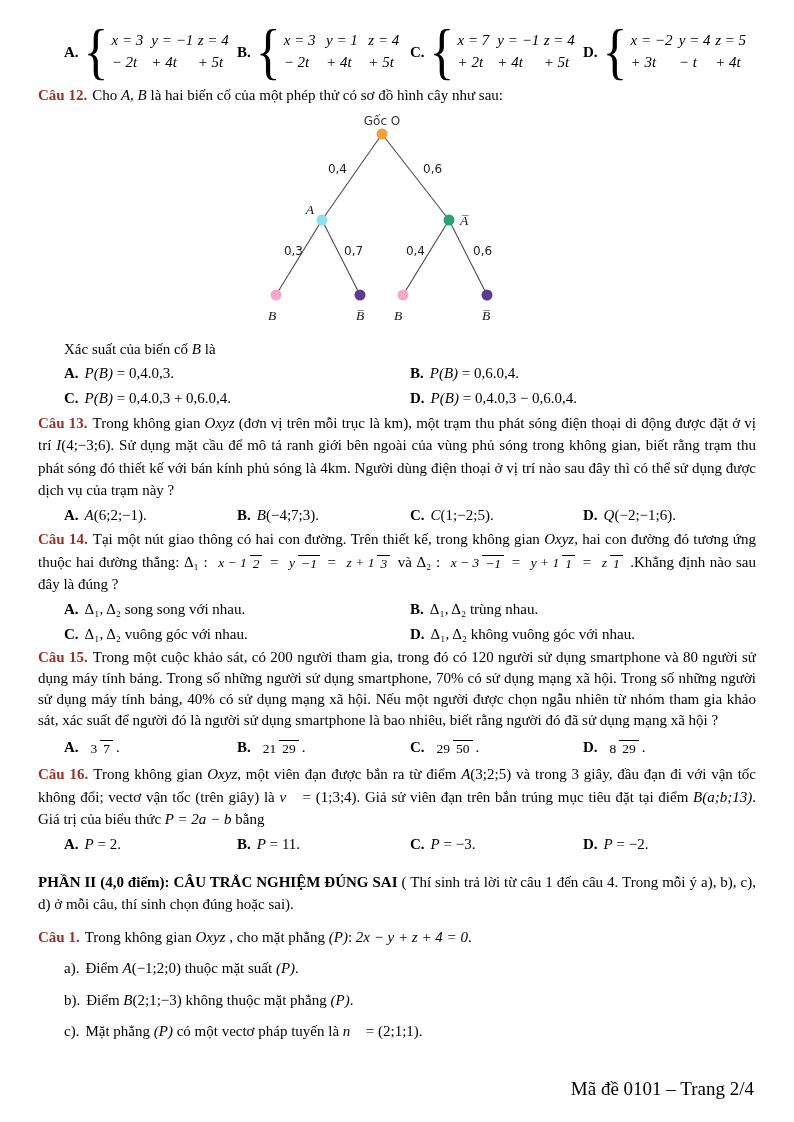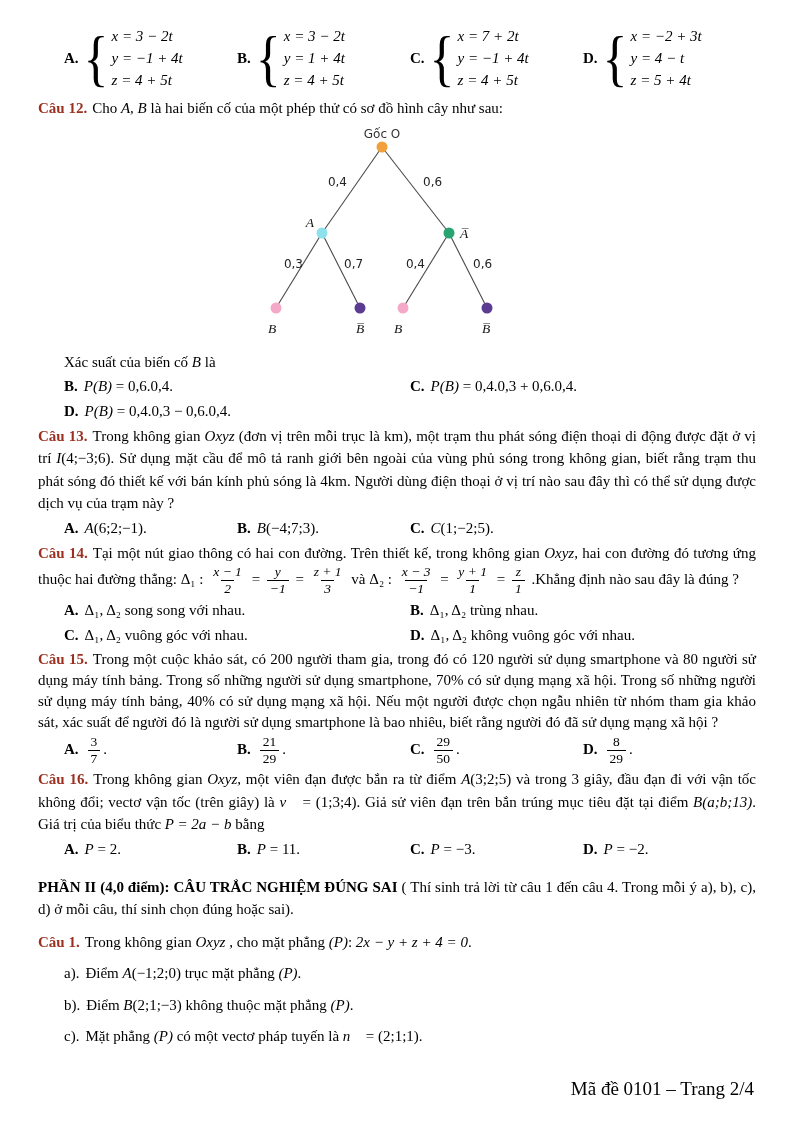--- a/index.html
+++ b/index.html
@@ -11,36 +11,36 @@
   }
   .b{font-weight:bold;}
   .i{font-style:italic;}
   .q{text-align:justify;line-height:1.5;}
   .qlabel{font-weight:bold;color:var(--question-label,#9b3020);margin-right:5px;}
   
   .top-opts{display:grid;grid-template-columns:repeat(4,1fr);padding-left:26px;margin:0 0 6px 0;}
   .sys-opt{display:flex;align-items:center;}
   .sys-opt .k{font-weight:bold;margin-right:5px;}
   .brace{font-size:52px;line-height:1;margin-right:3px;transform:scaleY(1.18);font-style:normal;font-weight:400;}
-  .syslines{display:flex;flex-direction:column;font-style:italic;line-height:1.45;}
+  .syslines{display:flex;font-style:italic;line-height:1.45;}
   
   .tree-wrap{text-align:center;margin:2px 0 0 0;}
   .tree-wrap svg{display:inline-block;}
   .tree-edge{stroke:#4a4a4a;stroke-width:1.1;}
   .tree-prob{font-family:"DejaVu Sans",sans-serif;font-size:12px;fill:#222;}
   .tree-node-label{font-style:italic;font-size:13.5px;fill:#111;}
   .tree-root-label{font-family:"DejaVu Sans",sans-serif;font-size:12px;fill:#333;}
   
   .optrow{display:grid;padding-left:26px;line-height:1.65;margin:1px 0;}
   .cols2{grid-template-columns:1fr 1fr;}
   .cols4{grid-template-columns:repeat(4,1fr);}
   .opt .k{font-weight:bold;margin-right:6px;}
   .opts-frac{line-height:2.0;}
   
-  .frac{display:inline-flex;flex-direction:column;align-items:center;vertical-align:middle;line-height:1.2;margin:0 3px;font-size:13.5px;}
+  .frac{display:inline-flex;flex-direction:row;align-items:center;vertical-align:middle;line-height:1.2;margin:0 3px;font-size:13.5px;}
   .frac .fn{padding:0 3px;}
   .frac .fd{border-top:1px solid #000;padding:0 3px;}
   .frac.i{font-style:italic;}
   .q15{line-height:1.4;}
   .part2{margin-top:14px;}
   .cau1{margin-top:10px;}
   .subitem{padding-left:26px;margin-top:9px;text-align:justify;line-height:1.5;}
   .subitem .k{margin-right:6px;}
   .footer{position:absolute;right:40px;top:1078px;font-size:19px;}
 </style>
@@ -118,30 +118,32 @@
     <text class="tree-node-label" x="285" y="341" text-anchor="middle">B</text>
     <text class="tree-node-label" x="373" y="341" text-anchor="middle">B̅</text>
     <text class="tree-node-label" x="411" y="341" text-anchor="middle">B</text>
     <text class="tree-node-label" x="499" y="341" text-anchor="middle">B̅</text>
   </svg>
 </div>
 
 <p class="q" style="padding-left:26px;margin-top:0;"><span>Xác suất của biến cố </span><span class="i">B</span><span> là</span></p>
 
 <div class="optrow cols2">
+  <span class="opt"><span class="k">A.</span><span><span class="i">P(B)</span><span> = 0,4.0,3.</span></span></span>
   <span class="opt"><span class="k">B.</span><span><span class="i">P(B)</span><span> = 0,6.0,4.</span></span></span>
   <span class="opt"><span class="k">C.</span><span><span class="i">P(B)</span><span> = 0,4.0,3 + 0,6.0,4.</span></span></span>
   <span class="opt"><span class="k">D.</span><span><span class="i">P(B)</span><span> = 0,4.0,3 − 0,6.0,4.</span></span></span>
 </div>
 
 <p class="q"><span class="qlabel">Câu 13.</span><span><span>Trong không gian </span><span class="i">Oxyz</span><span> (đơn vị trên mỗi trục là km), một trạm thu phát sóng điện thoại di động được đặt ở vị trí </span><span class="i">I</span><span>(4;−3;6)</span><span>. Sử dụng mặt cầu để mô tả ranh giới bên ngoài của vùng phủ sóng trong không gian, biết rằng trạm thu phát sóng đó thiết kế với bán kính phủ sóng là 4km. Người dùng điện thoại ở vị trí nào sau đây thì có thể sử dụng được dịch vụ của trạm này ?</span></span></p>
 <div class="optrow cols4">
   <span class="opt"><span class="k">A.</span><span><span class="i">A</span><span>(6;2;−1).</span></span></span>
   <span class="opt"><span class="k">B.</span><span><span class="i">B</span><span>(−4;7;3).</span></span></span>
   <span class="opt"><span class="k">C.</span><span><span class="i">C</span><span>(1;−2;5).</span></span></span>
+  <span class="opt"><span class="k">D.</span><span><span class="i">Q</span><span>(−2;−1;6).</span></span></span>
 </div>
 
 <p class="q"><span class="qlabel">Câu 14.</span><span><span>Tại một nút giao thông có hai con đường. Trên thiết kế, trong không gian </span><span class="i">Oxyz</span><span>, hai con đường đó tương ứng thuộc hai đường thẳng: </span><span>Δ₁ : </span><span class="i frac">
         <span class="fn">x − 1</span>
         <span class="fd">2</span>
       </span><span> = </span><span class="i frac">
         <span class="fn">y</span>
         <span class="fd">−1</span>
       </span><span> = </span><span class="i frac">
         <span class="fn">z + 1</span>
@@ -188,17 +190,17 @@
   <span class="opt"><span class="k">A.</span><span><span class="i">P</span><span> = 2.</span></span></span>
   <span class="opt"><span class="k">B.</span><span><span class="i">P</span><span> = 11.</span></span></span>
   <span class="opt"><span class="k">C.</span><span><span class="i">P</span><span> = −3.</span></span></span>
   <span class="opt"><span class="k">D.</span><span><span class="i">P</span><span> = −2.</span></span></span>
 </div>
 
 <p class="q part2"><span class="b">PHẦN II (4,0 điểm): CÂU TRẮC NGHIỆM ĐÚNG SAI </span><span>( Thí sinh trả lời từ câu 1 đến câu 4. Trong mỗi ý a), b), c), d) ở mỗi câu, thí sinh chọn đúng hoặc sai).</span></p>
 
 <p class="q cau1"><span class="qlabel">Câu 1.</span><span><span>Trong không gian </span><span class="i">Oxyz</span><span> , cho mặt phẳng </span><span class="i">(P)</span><span>: </span><span class="i">2x − y + z + 4 = 0</span><span>.</span></span></p>
 
-<p class="subitem"><span class="k">a).</span><span><span>Điểm </span><span class="i">A</span><span>(−1;2;0)</span><span> trục mặt phẳng </span><span class="i">(P)</span><span>.</span></span></p>
+<p class="subitem"><span class="k">a).</span><span><span>Điểm </span><span class="i">A</span><span>(−1;2;0)</span><span> thuộc mặt suất </span><span class="i">(P)</span><span>.</span></span></p>
 <p class="subitem"><span class="k">b).</span><span><span>Điểm </span><span class="i">B</span><span>(2;1;−3)</span><span> không thuộc mặt phẳng </span><span class="i">(P)</span><span>.</span></span></p>
 <p class="subitem"><span class="k">c).</span><span><span>Mặt phẳng </span><span class="i">(P)</span><span> có một vectơ pháp tuyến là </span><span class="i">n⃗</span><span> = (2;1;1).</span></span></p>
 
 <div class="footer">Mã đề 0101 – Trang 2/4</div>
 
 </body></html>

